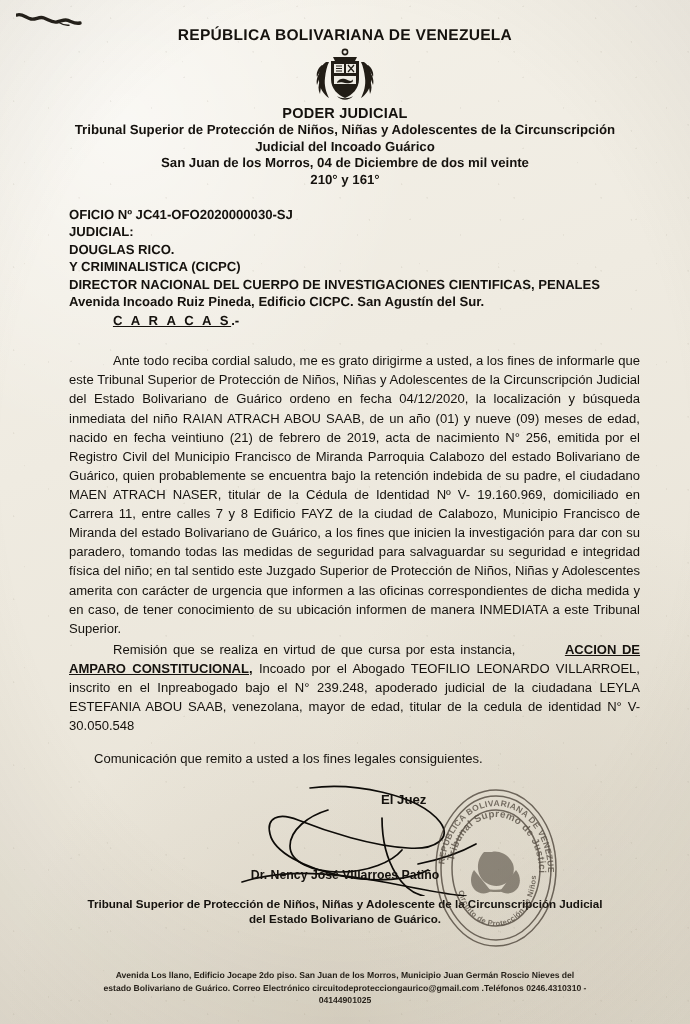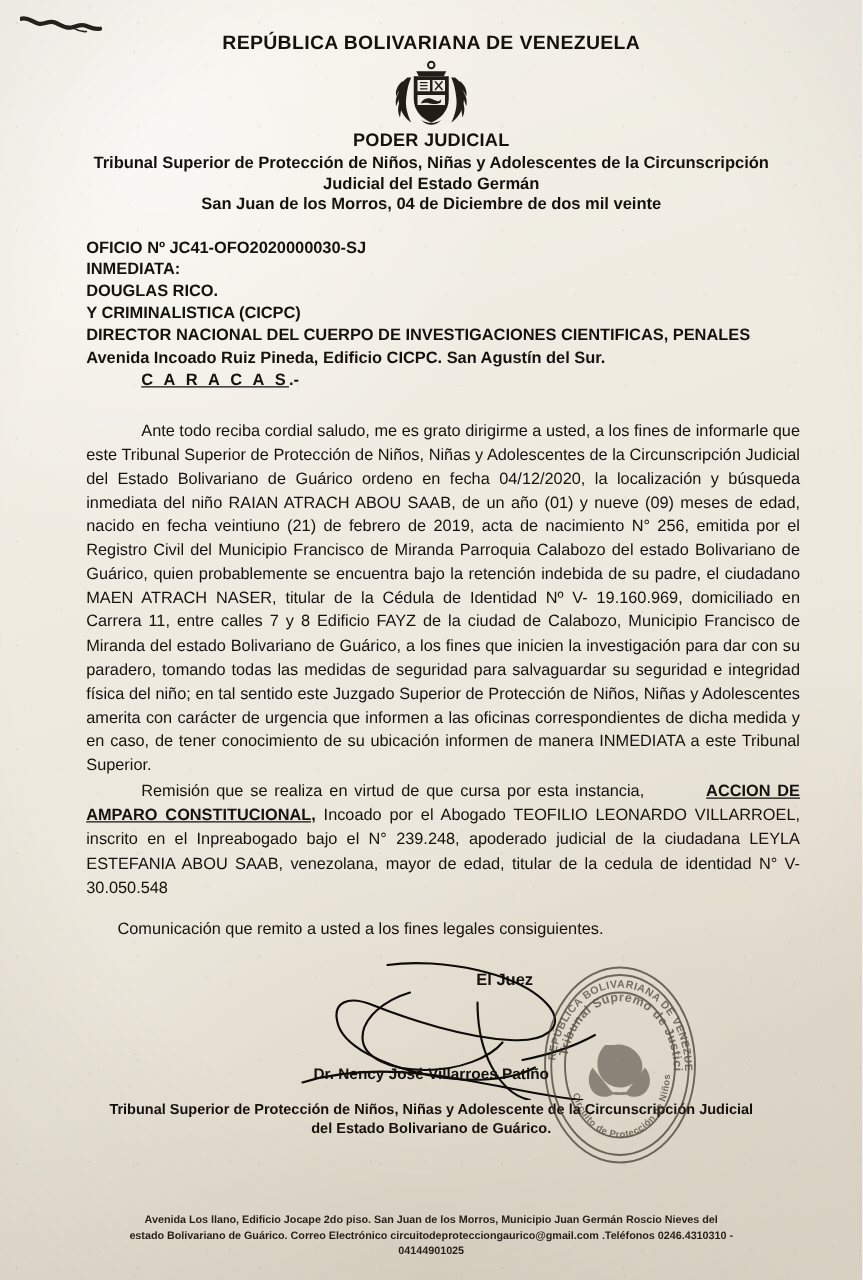--- a/index.html
+++ b/index.html
@@ -239,30 +239,31 @@
         <path d="M23,18 L29,18 M23,20.5 L29,20.5 M23,23 L29,23" stroke="#221d16" stroke-width="1" fill="none"></path>
 
         <path d="M35,24 L41,17 M35,17 L41,24" stroke="#221d16" stroke-width="1.2" fill="none"></path>
       </g>
     </svg>
 
     <div class="poder-judicial">PODER JUDICIAL</div>
 
     <div class="court-lines">
       <div>Tribunal Superior de Protección de Niños, Niñas y Adolescentes de la Circunscripción</div>
-      <div>Judicial del Estado Germán</div>
+      <div>Judicial del Incoado Guárico</div>
       <div>San Juan de los Morros, 04 de Diciembre de dos mil veinte</div>
+      <div>210° y 161°</div>
     </div>
 
     <div class="addressee">
       <div>
         <span>OFICIO Nº</span>
         <span>JC41-OFO2020000030-SJ</span>
       </div>
-      <div>INMEDIATA:</div>
+      <div>JUDICIAL:</div>
       <div>DOUGLAS RICO.</div>
       <div>Y CRIMINALISTICA (CICPC)</div>
       <div>DIRECTOR NACIONAL DEL CUERPO DE INVESTIGACIONES CIENTIFICAS, PENALES</div>
       <div class="mixed">Avenida Incoado Ruiz Pineda, Edificio CICPC. San Agustín del Sur.</div>
       <div><span class="caracas u">C A R A C A S</span><span>.-</span></div>
     </div>
 
     <div class="body-block">
       <p>Ante todo reciba cordial saludo, me es grato dirigirme a usted, a los fines de informarle que este Tribunal Superior de Protección de Niños, Niñas y Adolescentes de la Circunscripción Judicial del Estado Bolivariano de Guárico ordeno en fecha 04/12/2020, la localización y búsqueda inmediata del niño RAIAN ATRACH ABOU SAAB, de un año (01) y nueve (09) meses de edad, nacido en fecha veintiuno (21) de febrero de 2019, acta de nacimiento N° 256, emitida por el Registro Civil del Municipio Francisco de Miranda Parroquia Calabozo del estado Bolivariano de Guárico, quien probablemente se encuentra bajo la retención indebida de su padre, el ciudadano MAEN ATRACH NASER, titular de la Cédula de Identidad Nº V- 19.160.969, domiciliado en Carrera 11, entre calles 7 y 8 Edificio FAYZ de la ciudad de Calabozo, Municipio Francisco de Miranda del estado Bolivariano de Guárico, a los fines que inicien la investigación para dar con su paradero, tomando todas las medidas de seguridad para salvaguardar su seguridad e integridad física del niño; en tal sentido este Juzgado Superior de Protección de Niños, Niñas y Adolescentes amerita con carácter de urgencia que informen a las oficinas correspondientes de dicha medida y en caso, de tener conocimiento de su ubicación informen de manera INMEDIATA a este Tribunal Superior.</p>
       <p class="tight"><span>Remisión que se realiza en virtud de que cursa por esta instancia, </span><span class="u" style="font-weight:bold">ACCION DE AMPARO CONSTITUCIONAL,</span><span> Incoado por el Abogado TEOFILIO LEONARDO VILLARROEL, inscrito en el Inpreabogado bajo el N° 239.248, apoderado judicial de la ciudadana LEYLA ESTEFANIA ABOU SAAB, venezolana, mayor de edad, titular de la cedula de identidad N° V- 30.050.548</span></p>

